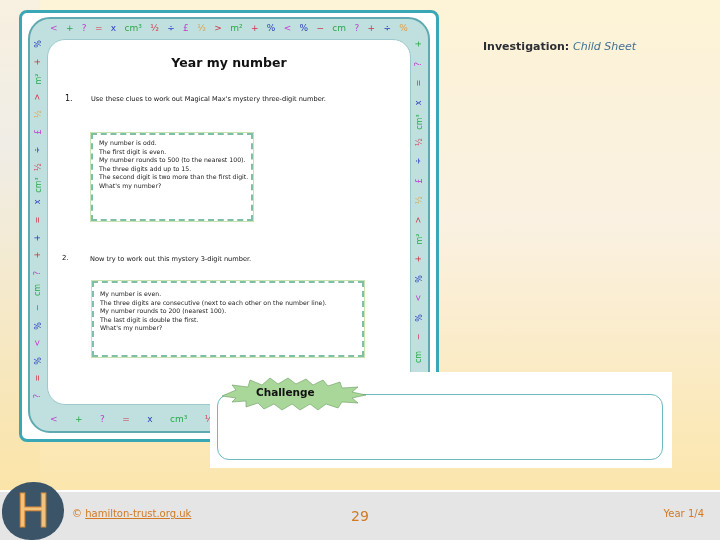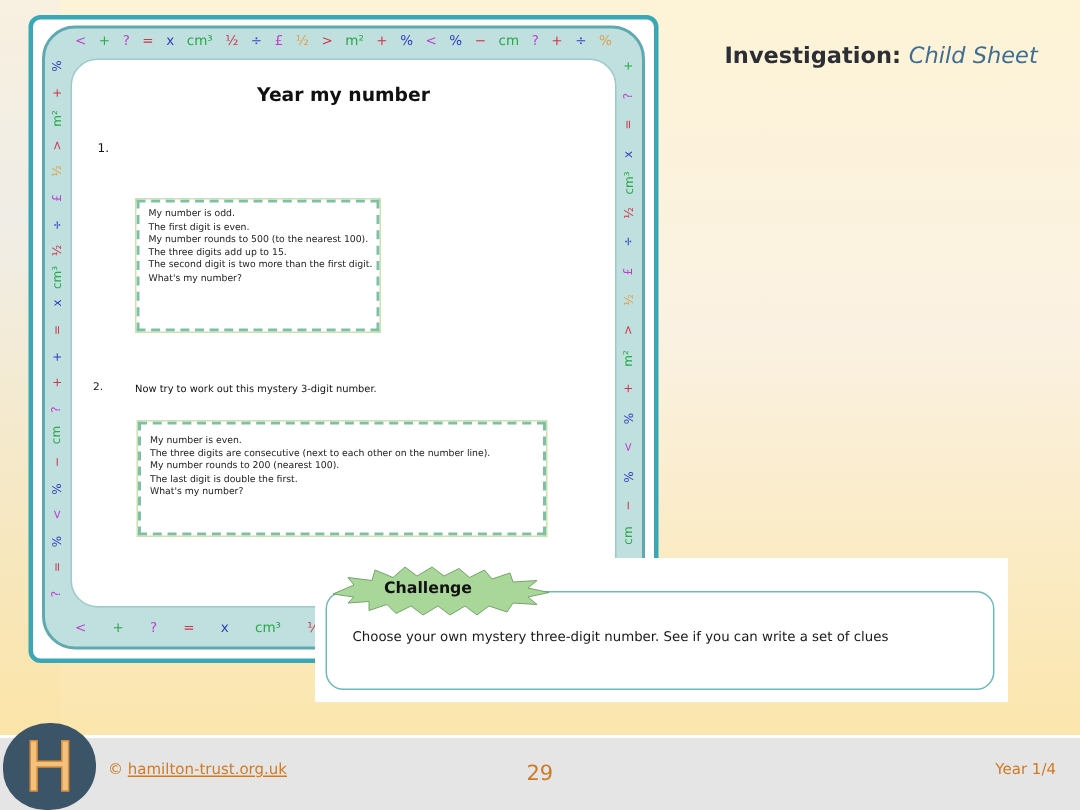--- a/index.html
+++ b/index.html
@@ -12,23 +12,23 @@
   .slide-bg {
     position: absolute; left: 0; top: 0; width: 720px; height: 490px;
     background: linear-gradient(180deg, #fdf3d6 0%, #faf1e2 45%, #fbe6ad 100%);
   }
   .left-fade {
     position: absolute; left: 0; top: 0; width: 40px; height: 490px;
     background: linear-gradient(180deg, #f8f0e0 0%, #f0ede6 30%, #fbe4a8 100%);
   }
   
   .title {
-    position: absolute; left: 483px; top: 28px;
+    position: absolute; left: 483px; top: 40px;
     font-family: "DejaVu Sans", sans-serif;
-    font-size: 15px; font-weight: bold; color: #2b2f35; white-space: nowrap;
+    font-size: 11px; font-weight: bold; color: #2b2f35; white-space: nowrap;
   }
   .title .accent { font-style: italic; font-weight: normal; color: #3e6f93; }
 
   
   .sheet-outer {
     position: absolute; left: 19px; top: 10px; width: 420px; height: 432px;
     background: #fff;
     border: 3px solid #3aa7b6;
     border-radius: 8px;
   }
@@ -220,20 +220,21 @@
         <span style="color: rgb(210, 51, 74);">−</span>
         <span style="color: rgb(42, 168, 74);">cm</span>
         <span style="color: rgb(192, 59, 208);">?</span>
         <span style="color: rgb(210, 51, 74);">+</span>
       </div>
 
     <div class="sheet-inner">
       <div class="ws-heading">Year my number</div>
 
       <div class="q-num" style="left:17px; top:54px;">1.</div>
+      <div class="q-text" style="left:43px; top:55px;">Use these clues to work out Magical Max's mystery three-digit number.</div>
 
       <div class="clue-box" style="left:43px; top:93px; width:162px; height:88px; padding-top:4px;">
         <div>My number is odd.</div>
         <div>The first digit is even.</div>
         <div>My number rounds to 500 (to the nearest 100).</div>
         <div>The three digits add up to 15.</div>
         <div>The second digit is two more than the first digit.</div>
         <div>What's my number?</div>
       </div>
 
@@ -251,21 +252,20 @@
   </div>
 </div>
 
 <div class="challenge-panel">
   <div class="challenge-box"></div>
   <svg class="challenge-badge" viewBox="0 0 150 36">
     <polygon fill="#a9d79a" stroke="#6a9c5f" stroke-width="0.6" points="4,20 18,14 14,9 30,11 32,4 44,9 52,2 60,8 70,2 78,8 88,3 95,9 105,4 110,10 122,6 124,12 140,11 134,16 148,19 134,22 140,27 124,26 120,32 108,28 100,34 92,28 82,34 74,28 64,34 56,28 46,33 40,27 28,31 28,25 14,26 18,22"></polygon>
   </svg>
   <div class="challenge-label">Challenge</div>
   <div class="challenge-text">
-    <div>Choose your own mystery three-digit number. See if you can write a set of clues</div>
   </div>
 </div>
 
 <div class="footer"></div>
 <div class="logo">
   <div class="logo-letter">H</div>
 </div>
 <div class="copyright">
   <span>©</span>
   <a>hamilton-trust.org.uk</a>

